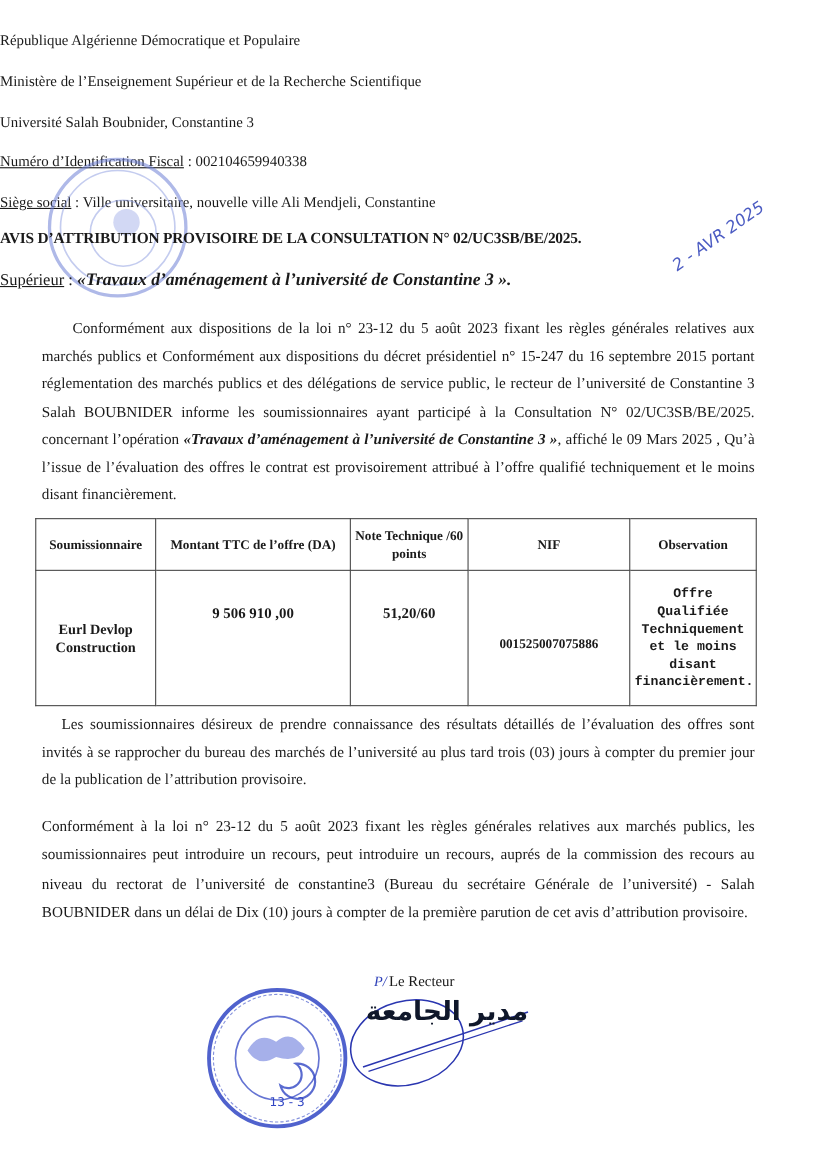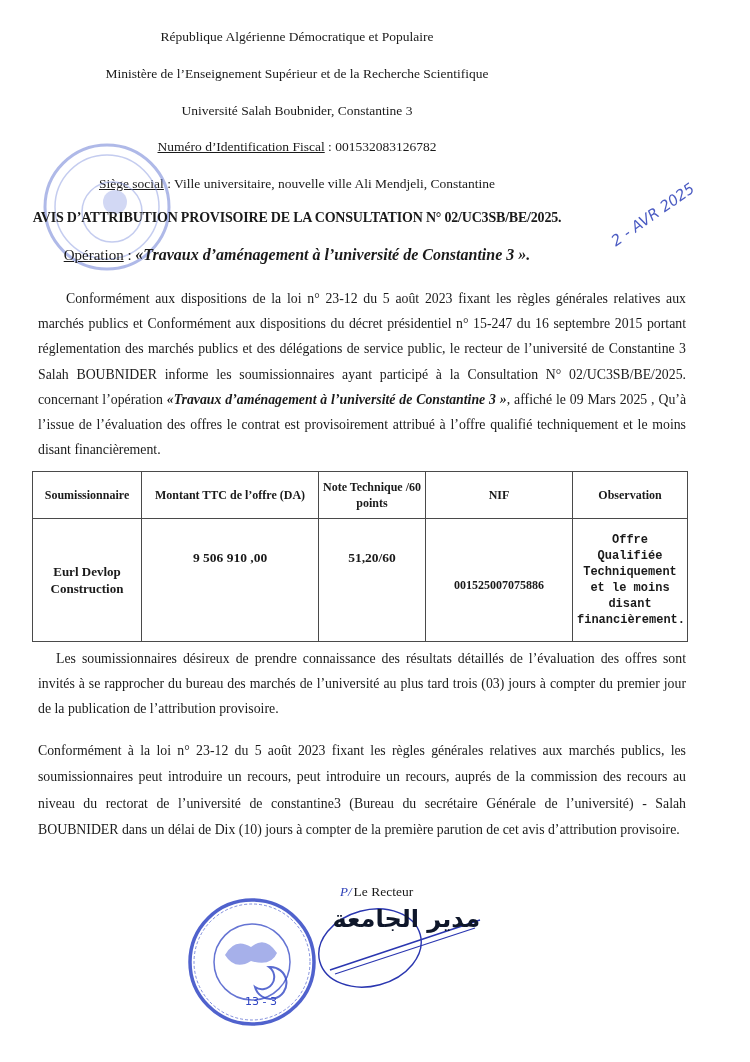--- a/index.html
+++ b/index.html
@@ -1,21 +1,21 @@
 <!DOCTYPE html>
 <html><head>
 <meta charset="utf-8">
 <style>
   html, body { margin: 0; padding: 0; }
   body {
     width: 750px; height: 1062px; background: #ffffff; position: relative; overflow: hidden;
     font-family: "Liberation Serif", "DejaVu Serif", serif; color: #1a1a1a;
   }
   .center-line {
-    position: absolute; left: 0; width: 594px; text-align: center;
+    position: absolute; left: 0; width: 594px; text-align: left;
     font-size: 13.5px; line-height: 16px; white-space: nowrap;
   }
   .u { text-decoration: underline; }
   .title { font-weight: bold; font-size: 14px; letter-spacing: -0.2px; }
   .op { font-size: 15px; }
   .op .it { font-style: italic; font-weight: bold; font-size: 16px; }
   .para {
     position: absolute; left: 38px; width: 648px; font-size: 13.8px; line-height: 25.2px;
     text-align: justify; text-align-last: left;
   }
@@ -59,36 +59,36 @@
   .arabic-sig .l2 { font-size: 20px; line-height: 26px; }
   .sig-scribble { position: absolute; left: 310px; top: 900px; width: 180px; height: 90px; }
 </style>
 </head>
 <body>
 
 <div class="center-line" style="top:29px">République Algérienne Démocratique et Populaire</div>
 <div class="center-line" style="top:66px">Ministère de l’Enseignement Supérieur et de la Recherche Scientifique</div>
 <div class="center-line" style="top:103px">Université Salah Boubnider, Constantine 3</div>
 <div class="center-line" style="top:139px">
-  <span class="u">Numéro d’Identification Fiscal</span><span> : 001532083126782</span>
+  <span class="u">Numéro d’Identification Fiscal</span><span> : 002104659940338</span>
 </div>
 <div class="center-line" style="top:176px">
   <span class="u">Siège social</span><span> : Ville universitaire, nouvelle ville Ali Mendjeli, Constantine</span>
 </div>
 
 <svg class="stamp-top" viewBox="0 0 135 135">
   <circle cx="67" cy="67" r="62" fill="none" stroke="#6d7fd6" stroke-width="3" opacity="0.55"></circle>
   <circle cx="67" cy="67" r="52" fill="none" stroke="#8a99e0" stroke-width="1.5" opacity="0.5"></circle>
   <circle cx="72" cy="72" r="30" fill="none" stroke="#8a99e0" stroke-width="1.5" opacity="0.5"></circle>
   <circle cx="75" cy="62" r="12" fill="#7d8fe0" opacity="0.35"></circle>
 </svg>
 
 <div class="center-line title" style="top:210px">AVIS D’ATTRIBUTION PROVISOIRE DE LA  CONSULTATION N° 02/UC3SB/BE/2025.</div>
 <div class="center-line op" style="top:247px">
-  <span class="u">Opération</span><span> : </span><span class="it">«Travaux d’aménagement à l’université de Constantine 3 ».</span>
+  <span class="u">Supérieur</span><span> : </span><span class="it">«Travaux d’aménagement à l’université de Constantine 3 ».</span>
 </div>
 
 <div class="hand-date">2 - AVR 2025</div>
 
 <div class="para" style="top:286px">
   <p class="indent">
     <span>Conformément aux dispositions de la loi n° 23-12 du 5 août 2023 fixant les règles générales relatives aux marchés publics et  Conformément aux dispositions du décret présidentiel n° 15-247 du 16 septembre 2015 portant réglementation des marchés publics et des délégations de service public, le recteur de l’université de Constantine 3 Salah BOUBNIDER informe les soumissionnaires ayant participé à </span><span class="b">la  Consultation N° 02/UC3SB/BE/2025.</span><span> concernant l’opération </span><span class="bi">«Travaux d’aménagement à l’université de Constantine 3  »</span><span>, affiché le </span><span class="b">09  Mars 2025 ,</span><span> Qu’à l’issue de l’évaluation des offres  le contrat est provisoirement attribué à l’offre qualifié techniquement et le moins disant financièrement.</span>
   </p>
 </div>
 

